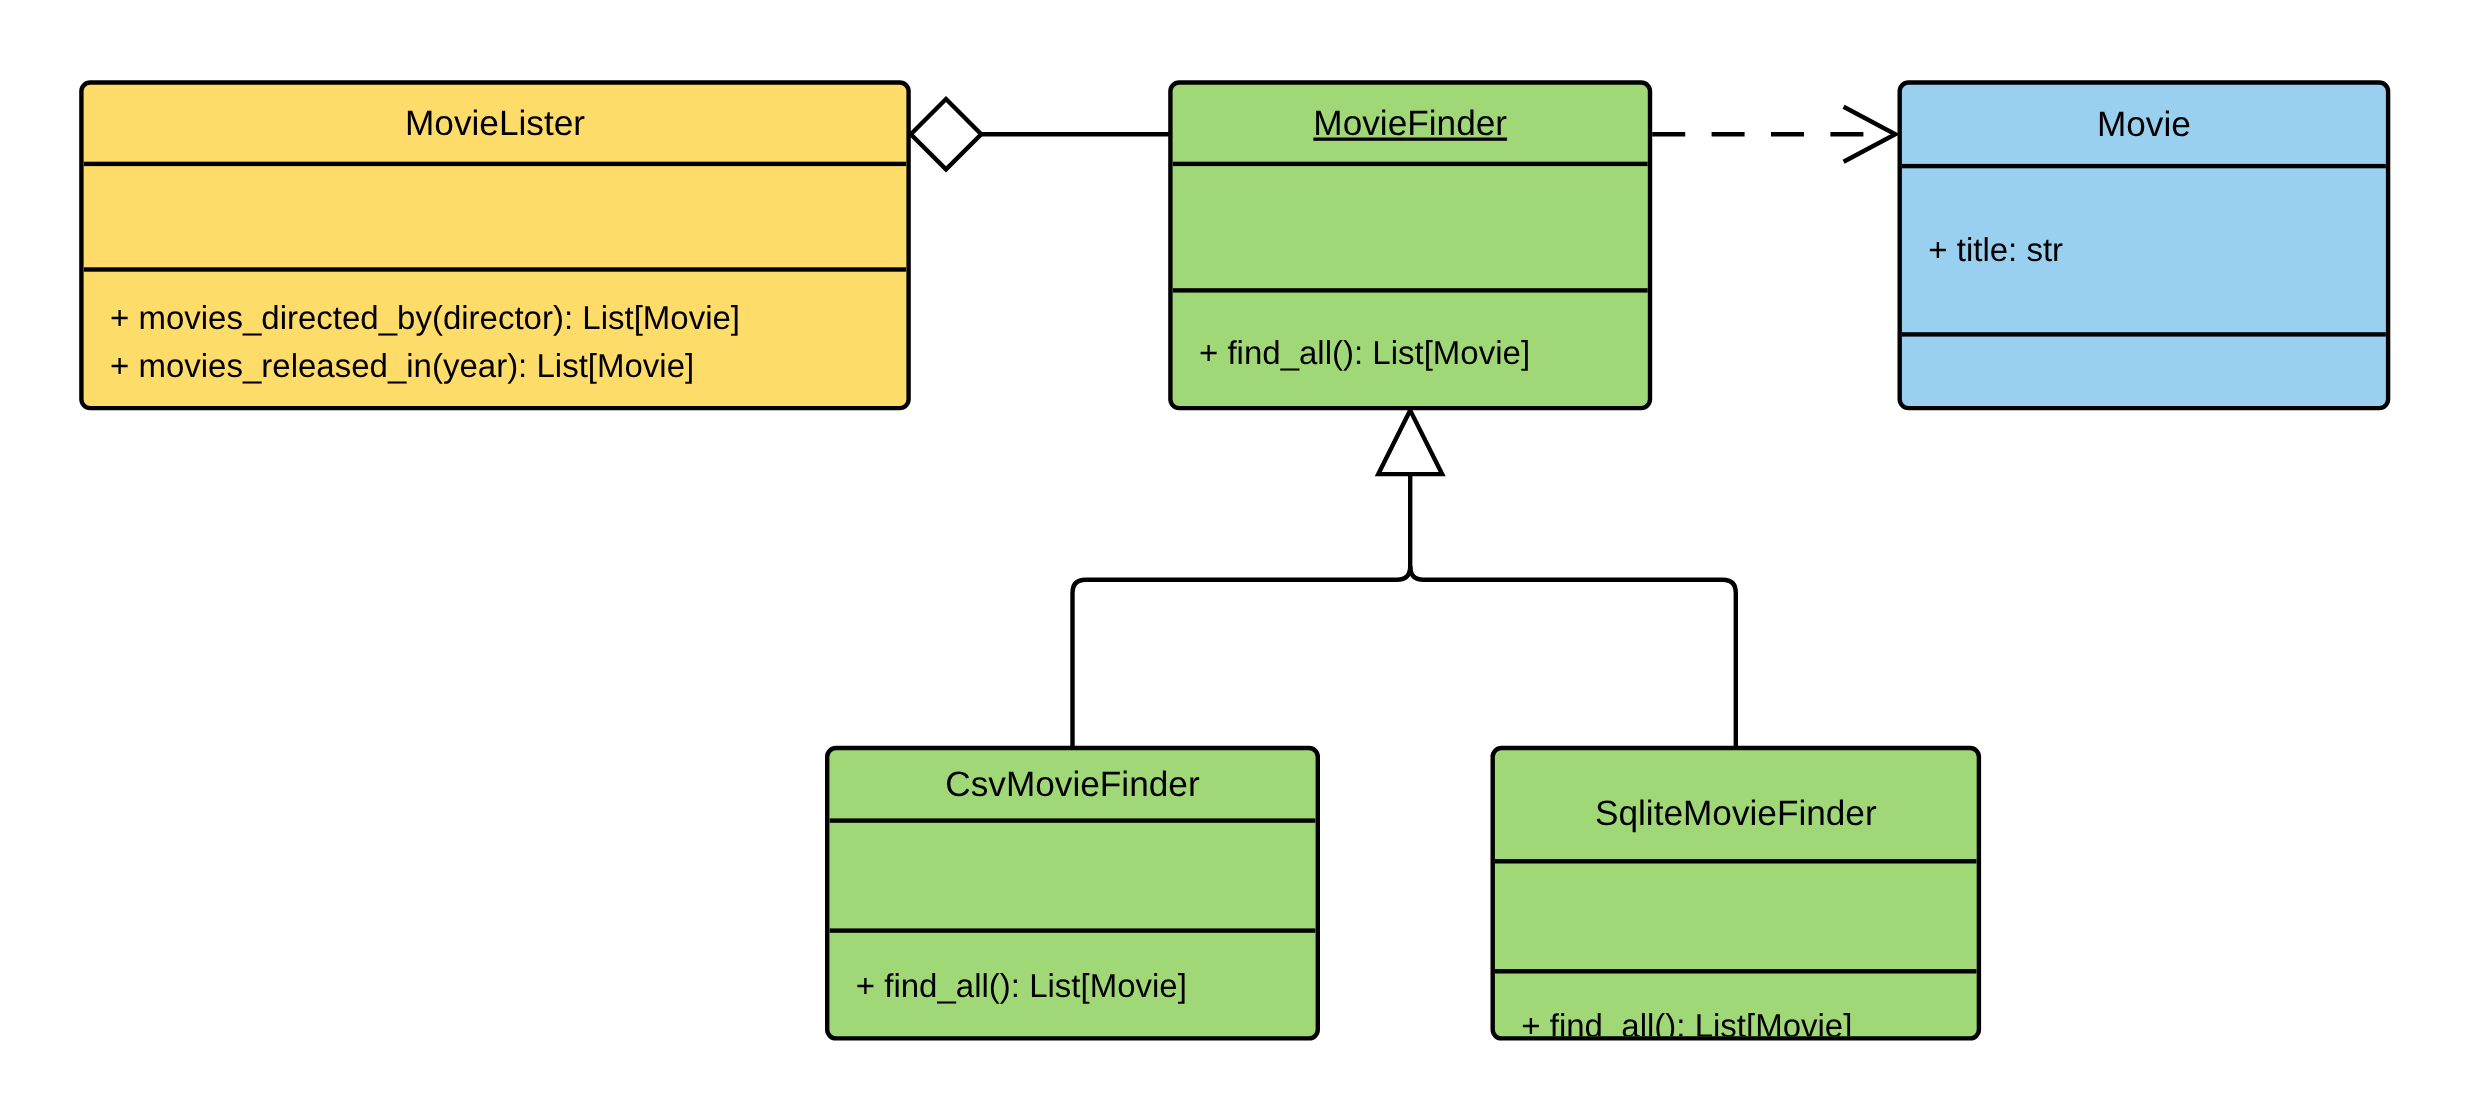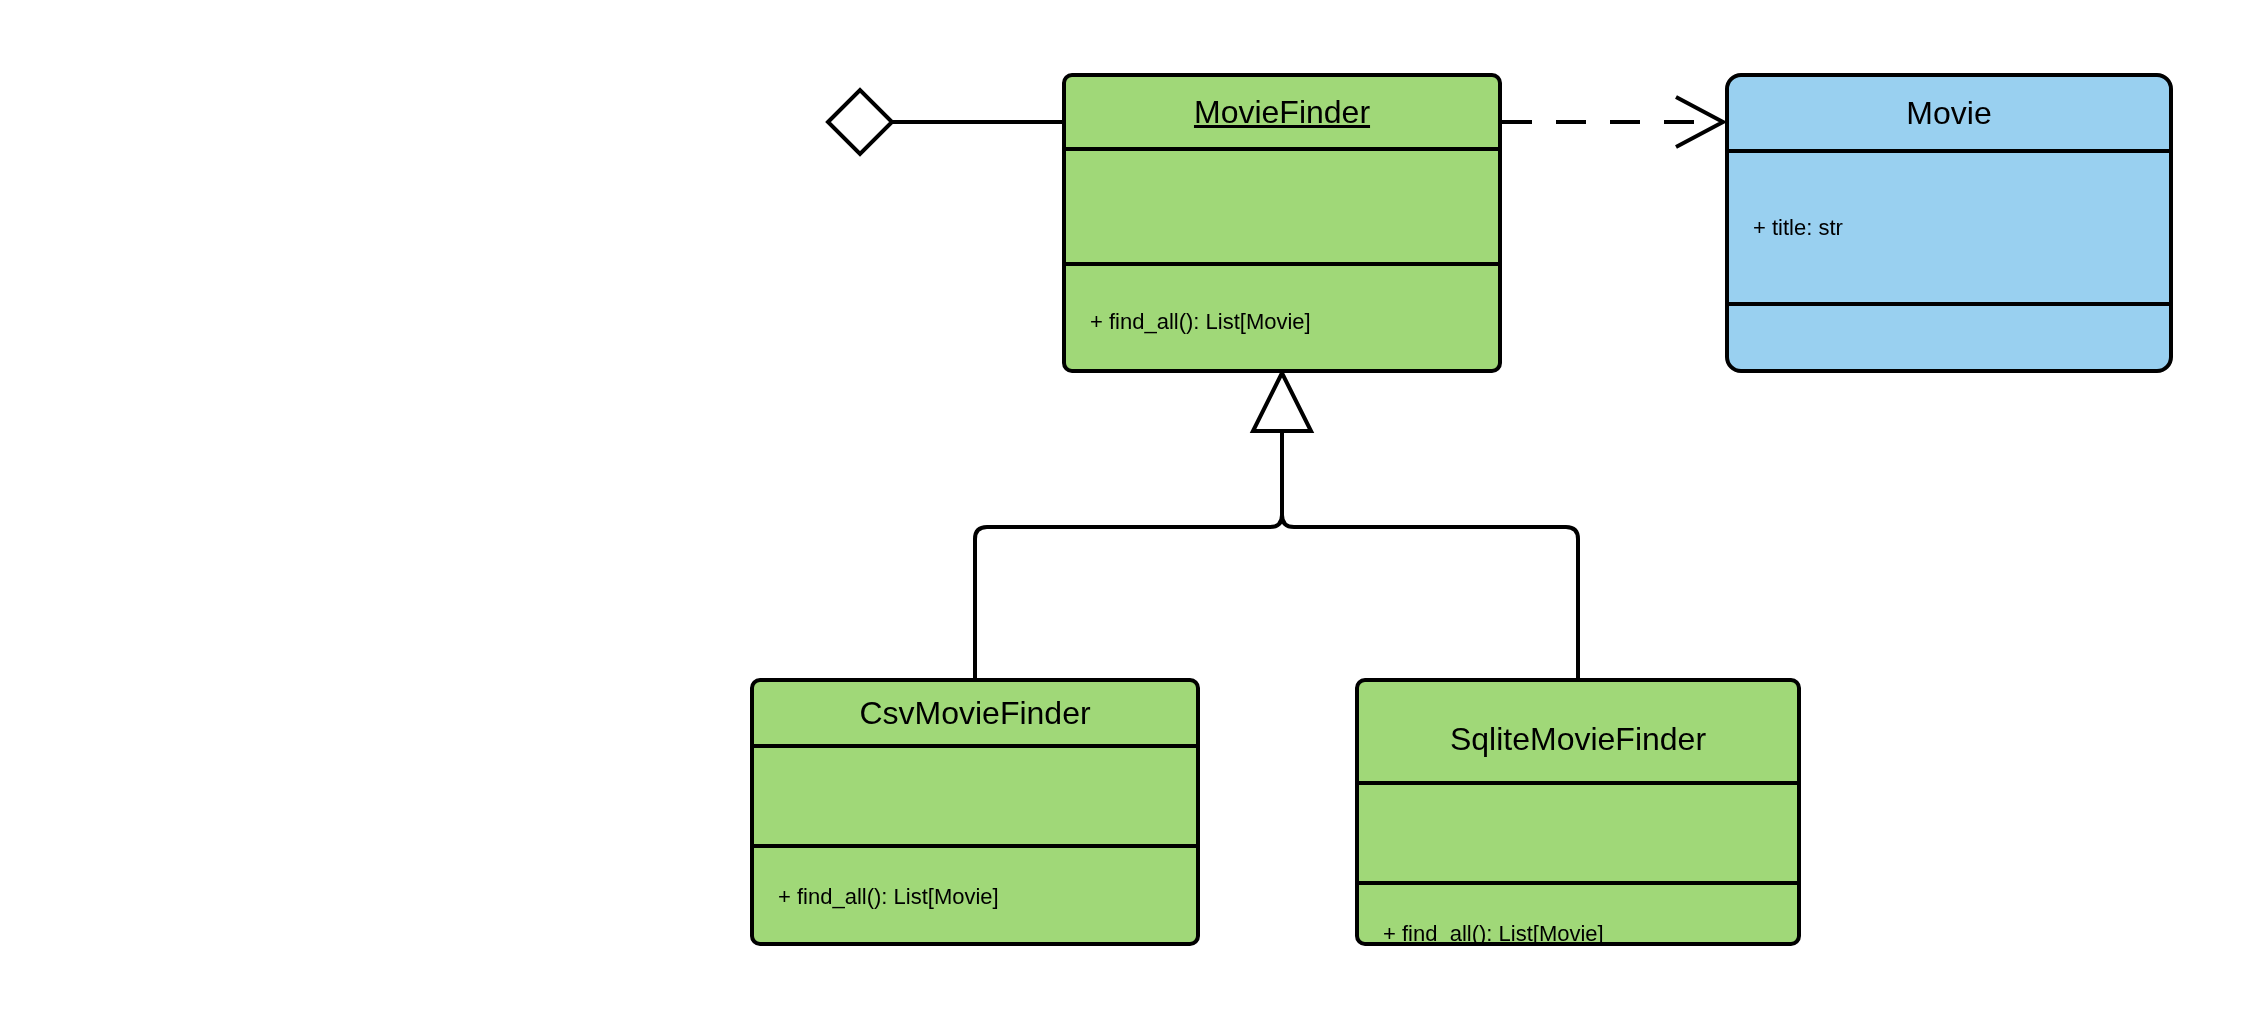--- a/index.html
+++ b/index.html
@@ -44,21 +44,21 @@
     align-items: center;
     justify-content: center;
     font-size: 32px;
   }
   .uml-members {
     display: flex;
     flex-direction: column;
     justify-content: center;
     padding-left: 24px;
     padding-right: 8px;
-    font-size: 22px;
+    font-size: 30px;
     line-height: 44px;
   }
   .member {
     white-space: nowrap;
   }
   .stroke {
     stroke: #000000;
     stroke-width: 4;
     fill: none;
   }
@@ -86,30 +86,38 @@
     </g>
 
     <g>
       <path class="stroke" d="M 1282 431 L 1282 519"></path>
       <path class="stroke" d="M 975 682 L 975 539 Q 975 527 987 527 L 1270 527 Q 1282 527 1282 515"></path>
       <path class="stroke" d="M 1578 682 L 1578 539 Q 1578 527 1566 527 L 1294 527 Q 1282 527 1282 515"></path>
       <polygon class="hollow" points="1282,373 1253,431 1311,431"></polygon>
     </g>
   </svg>
 
+  <div class="uml-class" style="left: 72px; top: 73px; width: 756px; height: 300px; background-color: rgb(253, 220, 105);">
+    <div class="uml-row uml-title" style="height:70px;">MovieLister</div>
+    <div class="uml-row" style="height:96px;"></div>
+    <div class="uml-row uml-members" style="height:134px;">
+      <div class="member">+ movies_directed_by(director): List[Movie]</div>
+      <div class="member">+ movies_released_in(year): List[Movie]</div>
+    </div>
+  </div>
 
   <div class="uml-class" style="left: 1062px; top: 73px; width: 440px; height: 300px; background-color: rgb(160, 216, 120);">
     <div class="uml-row uml-title" style="height:70px;text-decoration:underline;">MovieFinder</div>
     <div class="uml-row" style="height:115px;"></div>
     <div class="uml-row uml-members" style="height:115px;">
       <div class="member">+ find_all(): List[Movie]</div>
     </div>
   </div>
 
-  <div class="uml-class" style="left: 1725px; top: 73px; width: 448px; height: 300px; background-color: rgb(153, 208, 240); border-radius: 16px;">
+  <div class="uml-class" style="left: 1725px; top: 73px; width: 448px; height: 300px; background-color: rgb(153, 208, 240);">
     <div class="uml-row uml-title" style="height:72px;">Movie</div>
     <div class="uml-row uml-members" style="height:153px;">
       <div class="member">+ title: str</div>
     </div>
     <div class="uml-row" style="height:75px;"></div>
   </div>
 
   <div class="uml-class" style="left: 750px; top: 678px; width: 450px; height: 268px; background-color: rgb(160, 216, 120);">
     <div class="uml-row uml-title" style="height:62px;">CsvMovieFinder</div>
     <div class="uml-row" style="height:100px;"></div>

